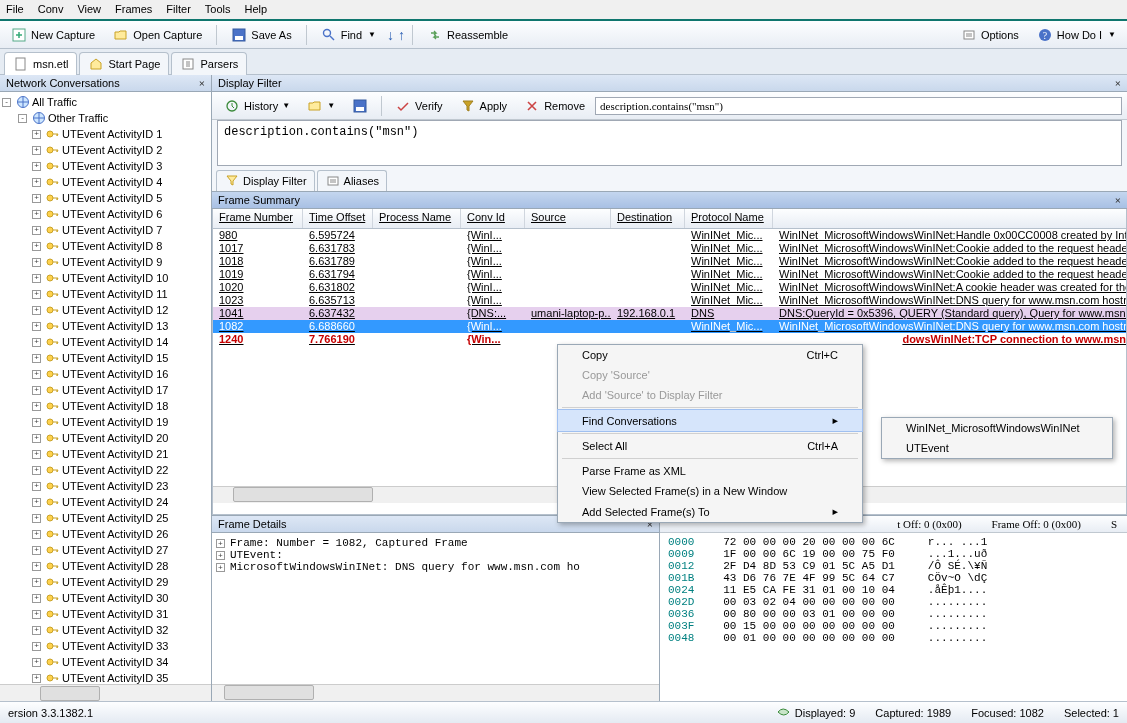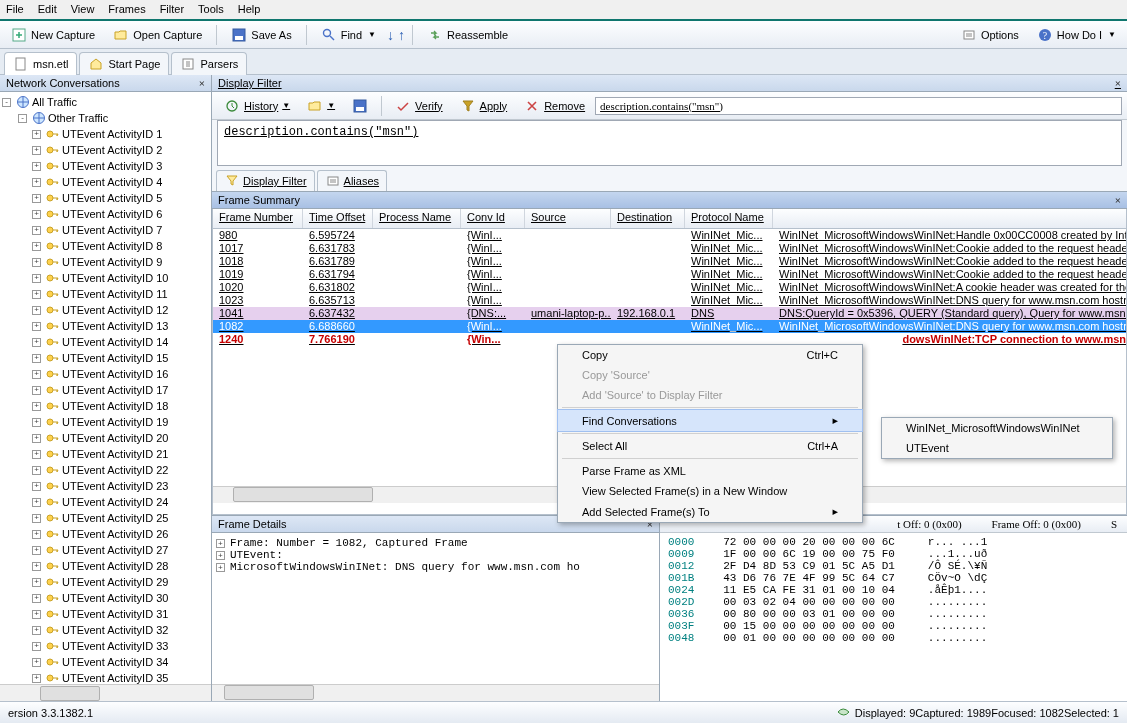--- a/index.html
+++ b/index.html
@@ -101,21 +101,20 @@
   .expander { width: 9px; height: 9px; border: 1px solid #999; display: inline-flex; align-items: center; justify-content: center; font-size: 8px; color: #444; background: #fff; margin-right: 2px; }
   .tree-ico { width: 15px; height: 15px; display: inline-flex; align-items: center; justify-content: center; }
   .sb-scroll { height: 17px; background: #f0f0f0; border-top: 1px solid #ccc; display: flex; align-items: center; }
   .sb-thumb { height: 15px; width: 60px; background: #e0e0e0; border: 1px solid #b0b0b0; border-radius: 2px; margin-left: 40px;}
   .right { flex: 1; display: flex; flex-direction: column; overflow: hidden; }
   .filter-pane {
     border-bottom: 1px solid #9aa8b6;
     background: #f3f6fa;
     display: flex;
     flex-direction: column;
-    text-decoration: underline;
   }
   .filter-toolbar {
     display: flex;
     align-items: center;
     gap: 3px;
     padding: 3px 5px;
     background: linear-gradient(#fdfeff,#e8edf4);
     border-bottom: 1px solid #c0c8d0;
     height: 28px;
   }
@@ -246,36 +245,37 @@
     background: linear-gradient(#fdfeff,#e8edf4);
     border-bottom: 1px solid #c0c8d0;
     font-family: Tahoma;
   }
   .hex-body { flex: 1; padding: 3px 8px; white-space: pre; overflow: hidden; }
   .hex-off { color: #008080; display: inline-block; width: 42px; }
   .statusbar {
     height: 22px;
     display: flex;
     align-items: center;
+    gap: 20px;
     padding: 2px 8px;
     background: linear-gradient(#fdfeff,#e4eaf2);
     border-top: 1px solid #b5c0cc;
     font-size: 11px;
   }
   .statusbar .grp { display: flex; align-items: center; gap: 4px; }
   .statusbar .s-ico { width: 14px; height: 14px; display: inline-flex; align-items:center; justify-content:center; }
   
   svg { display: block; }
 </style>
 </head>
 <body>
 
 <div class="menubar">
   <span>File</span>
-  <span>Edit</span>
+  <span>Conv</span>
   <span>View</span>
   <span>Frames</span>
   <span>Filter</span>
   <span>Tools</span>
   <span>Help</span>
 </div>
 
 <div class="toolbar">
   <div class="tbtn">
     <span class="ico">

